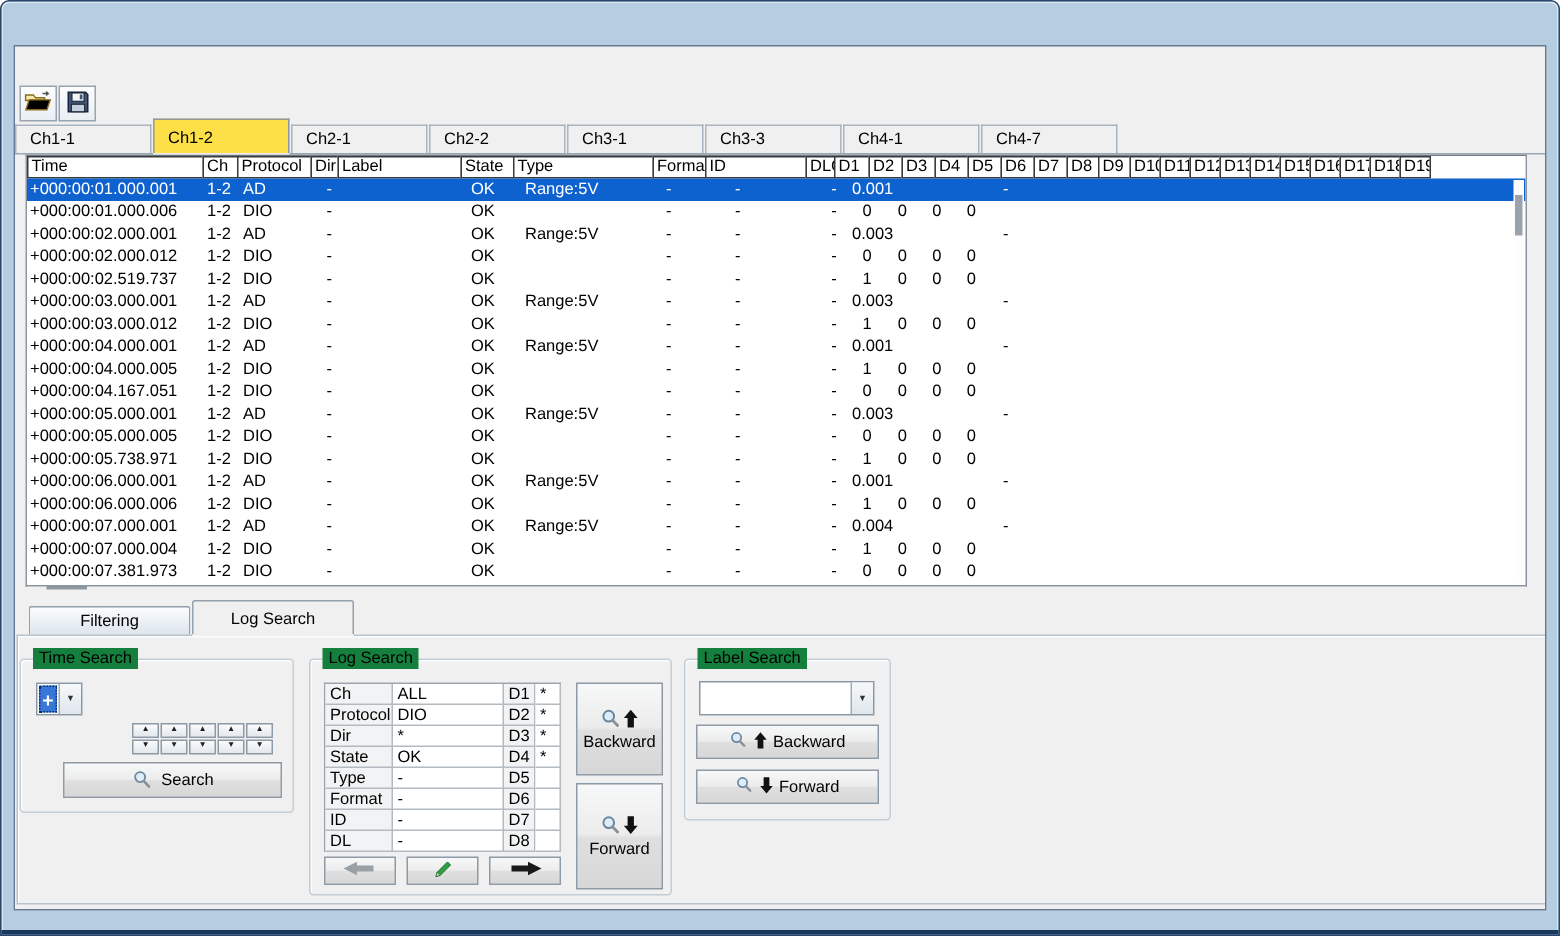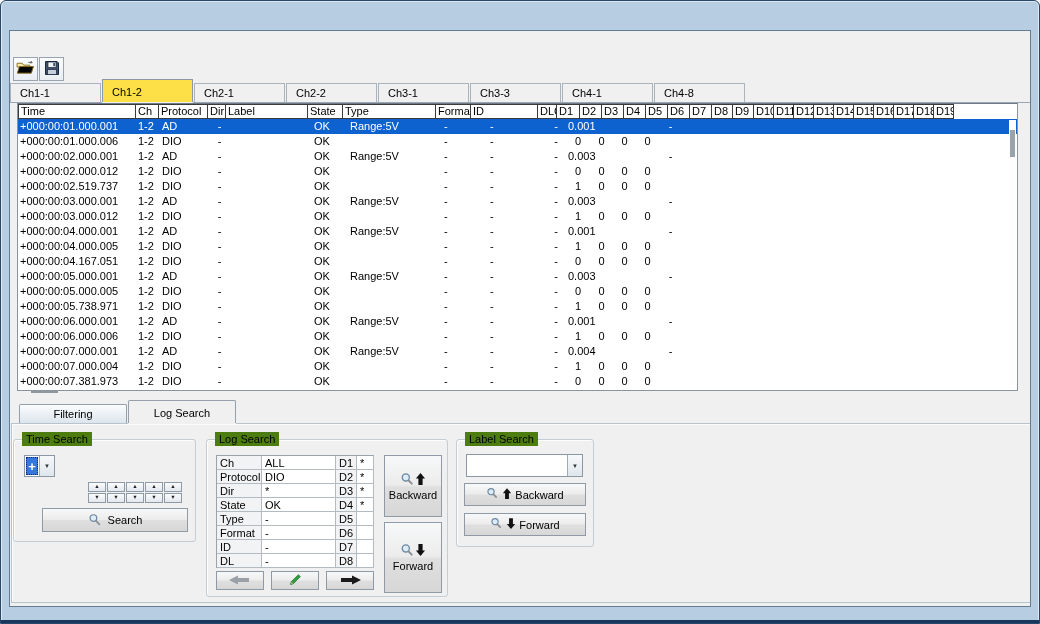--- a/index.html
+++ b/index.html
@@ -61,21 +61,21 @@
   .vscroll{position:absolute;right:1px;top:16px;bottom:2px;width:7px;background:#fdfdfd;}
   .vscroll .thumb{position:absolute;left:1px;top:10px;width:5px;height:27px;background:#9aa3ab;}
   
   .splitter{position:absolute;left:21px;top:359px;width:27px;height:3px;background:#8d97a0;}
   
   #bottom-tabs{left:9px;top:370px;}
   #bottom-tabs .tab{width:108px;}
   .bottom-pane{position:absolute;left:1px;top:392px;width:1020px;height:178px;background:#f0f0f0;
                border:1px solid #b9c3cb;box-shadow:inset 1px 1px 0 #fbfcfd;}
   .groupbox{position:absolute;border:1px solid #c3cdd5;border-radius:3px;box-shadow:inset 1px 1px 0 #fcfdfe;}
-  .group-title{position:absolute;top:-8px;left:8px;background:#4d7c0f;padding:0 4px;line-height:14px;}
+  .group-title{position:absolute;top:-8px;left:8px;background:#15803d;padding:0 4px;line-height:14px;}
   
   #ts-group{left:1px;top:15px;width:181px;height:101px;}
   .combo{display:flex;border:1px solid #8a98a5;background:#fff;box-sizing:border-box;align-items:stretch;}
   .combo-arrow{width:14px;display:flex;align-items:center;justify-content:center;
                background:linear-gradient(#f6f9fb,#dfe6ec);border-left:1px solid #9fabb6;font-size:6px;color:#333;}
   #time-dir-combo{position:absolute;left:10px;top:15px;width:31px;height:22px;}
   .plusbox{flex:1;margin:1px;background:#3677d9;border:1px dotted #0c2c66;color:#fff;
            display:flex;align-items:center;justify-content:center;font-size:13px;font-weight:bold;line-height:1;}
   #time-input{position:absolute;left:46px;top:14px;width:129px;height:24px;box-sizing:border-box;
               border:1px solid #8a98a5;font-family:"Liberation Sans",sans-serif;font-size:12.5px;
@@ -145,21 +145,21 @@
     </div>
 
     <div class="tabstrip" id="channel-tabs">
         <div class="tab">Ch1-1</div>
         <div class="tab active">Ch1-2</div>
         <div class="tab">Ch2-1</div>
         <div class="tab">Ch2-2</div>
         <div class="tab">Ch3-1</div>
         <div class="tab">Ch3-3</div>
         <div class="tab">Ch4-1</div>
-        <div class="tab">Ch4-8</div>
+        <div class="tab">Ch4-7</div>
       </div>
 
     <div class="log-table">
       <div class="thead" id="table-head">
           <div class="th" style="width: 118px;">Time</div>
           <div class="th" style="width: 24px;">Ch</div>
           <div class="th" style="width: 50px;">Protocol</div>
           <div class="th" style="width: 19px;">Dir</div>
           <div class="th" style="width: 83px;">Label</div>
           <div class="th" style="width: 36px;">State</div>

